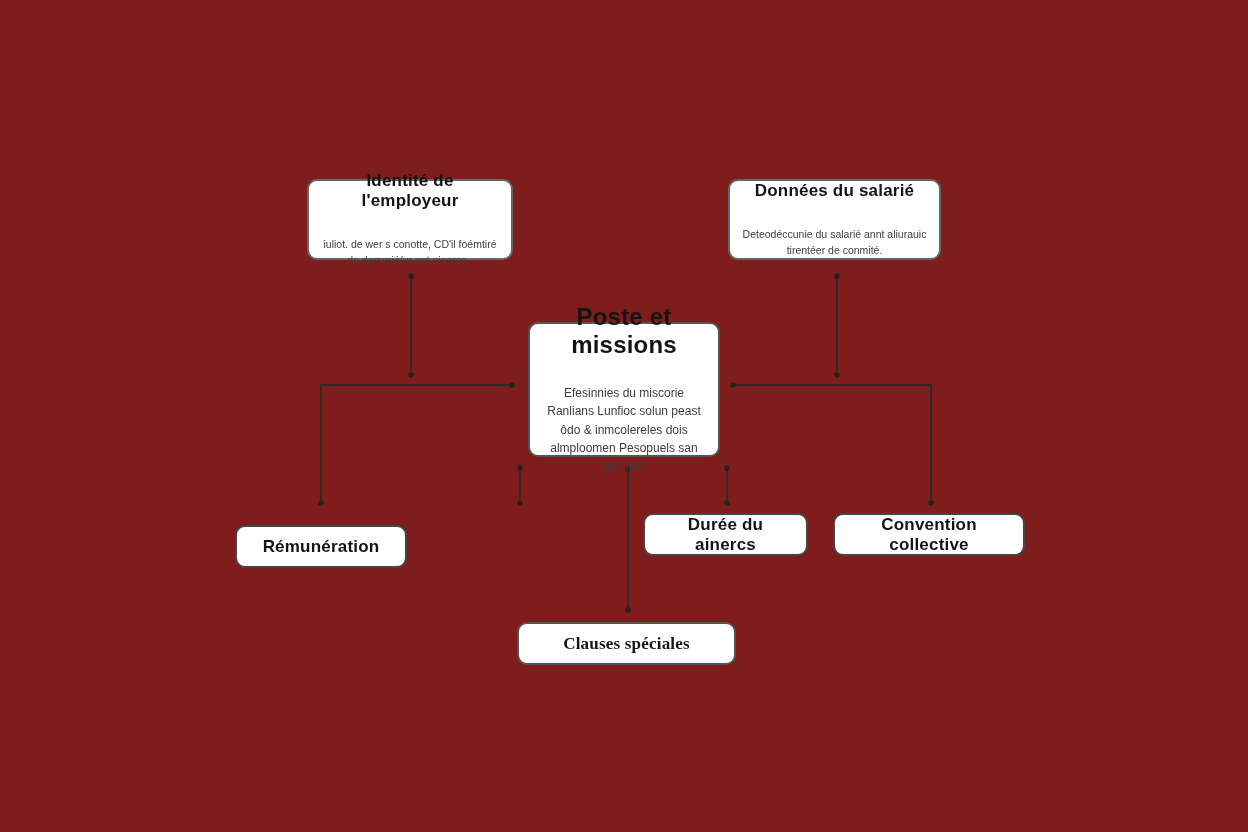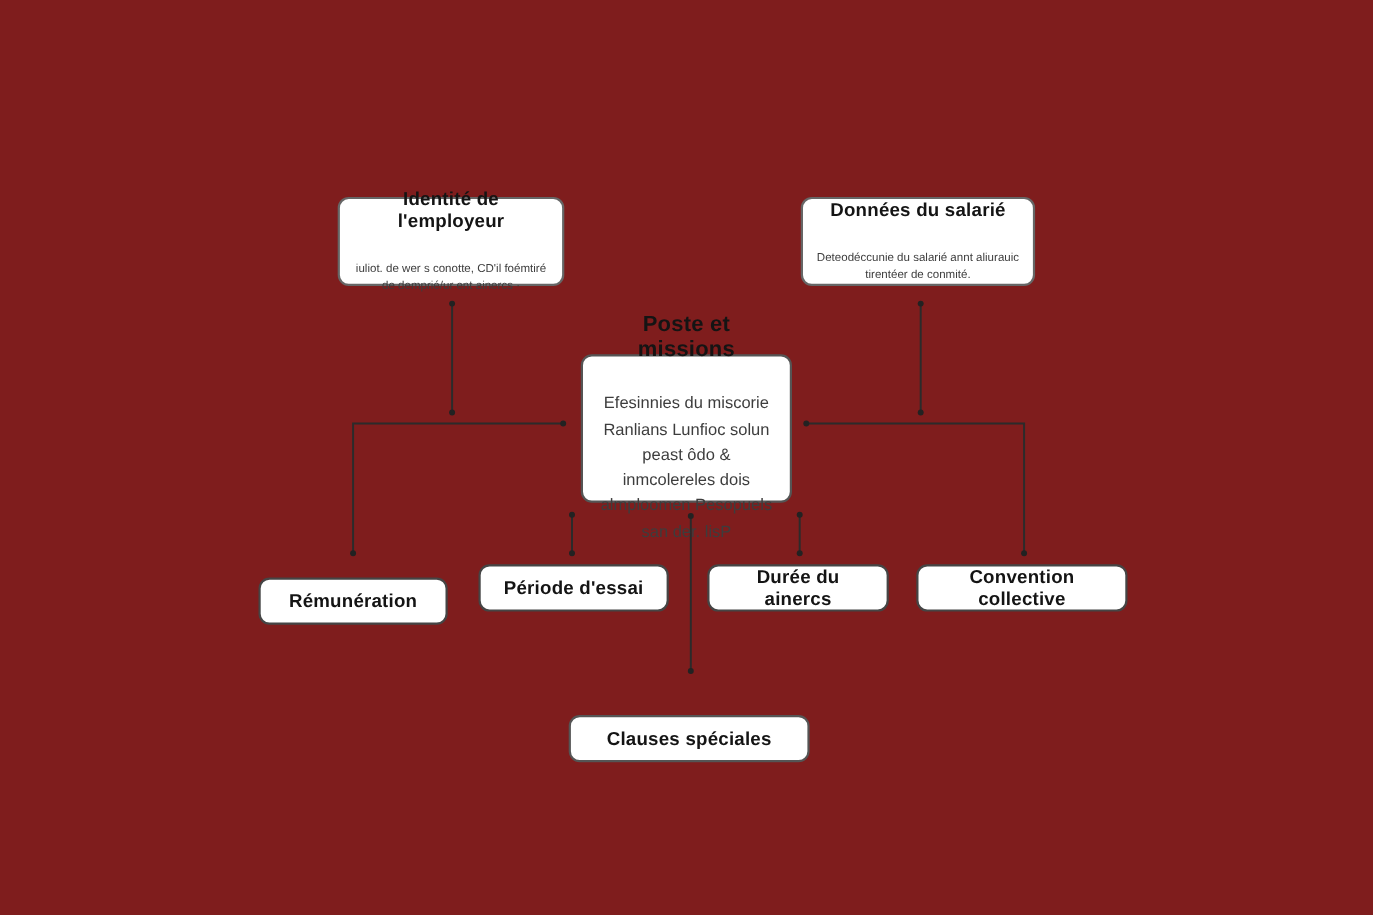--- a/index.html
+++ b/index.html
@@ -44,27 +44,27 @@
     margin-top: 25px;
     font-size: 10.5px;
     line-height: 1.55;
     color: #3d3d3d;
     max-width: 186px;
   }
   
   #node-employer   { left: 307px; top: 179px; width: 206px; height: 81px; border-color: #666; }
   #node-employee   { left: 728px; top: 179px; width: 213px; height: 81px; border-color: #666; }
   #node-position   { left: 528px; top: 322px; width: 192px; height: 135px; border-color: #555; }
-  #node-position .title { font-size: 20px; }
-  #node-position .desc  { font-size: 15px; max-width: 176px; }
+  #node-position .title { font-size: 24px; }
+  #node-position .desc  { font-size: 12px; max-width: 176px; }
   #node-remuneration { left: 235px; top: 525px; width: 172px; height: 43px; border-color: #454545; }
   #node-trial        { left: 435px; top: 513px; width: 173px; height: 43px; border-color: #454545; }
   #node-hours        { left: 643px; top: 513px; width: 165px; height: 43px; border-color: #454545; }
   #node-agreement    { left: 833px; top: 513px; width: 192px; height: 43px; border-color: #454545; text-align: center; }
-  #node-clauses      { left: 517px; top: 650px; width: 219px; height: 43px; border-color: #555; }
+  #node-clauses      { left: 517px; top: 622px; width: 219px; height: 43px; border-color: #555; font-family: Liberation Serif, serif; }
   .rowbox .title { font-size: 17px; }
   line, path { stroke: #2b2b2b; stroke-width: 1.8; fill: none; }
   circle.dot { fill: #222; stroke: none; }
 </style>
 </head>
 <body>
 
 <div class="canvas">
 
   <svg class="connectors" viewBox="0 0 1248 832" xmlns="http://www.w3.org/2000/svg">
@@ -124,23 +124,20 @@
 
   <div class="node" id="node-position">
     <div class="title">Poste et missions</div>
     <div class="desc">Efesinnies du miscorie Ranlians Lunfioc solun peast ôdo &amp; inmcolereles dois almploomen Pesopuels san der. lisP</div>
   </div>
 
   <div class="node rowbox" id="node-remuneration">
     <div class="title">Rémunération</div>
   </div>
 
-  <div class="node rowbox" id="node-trial">
-    <div class="title">Période d'essai</div>
-  </div>
 
   <div class="node rowbox" id="node-hours">
     <div class="title">Durée du ainercs</div>
   </div>
 
   <div class="node rowbox" id="node-agreement">
     <div class="title">Convention collective</div>
   </div>
 
   <div class="node rowbox" id="node-clauses">

